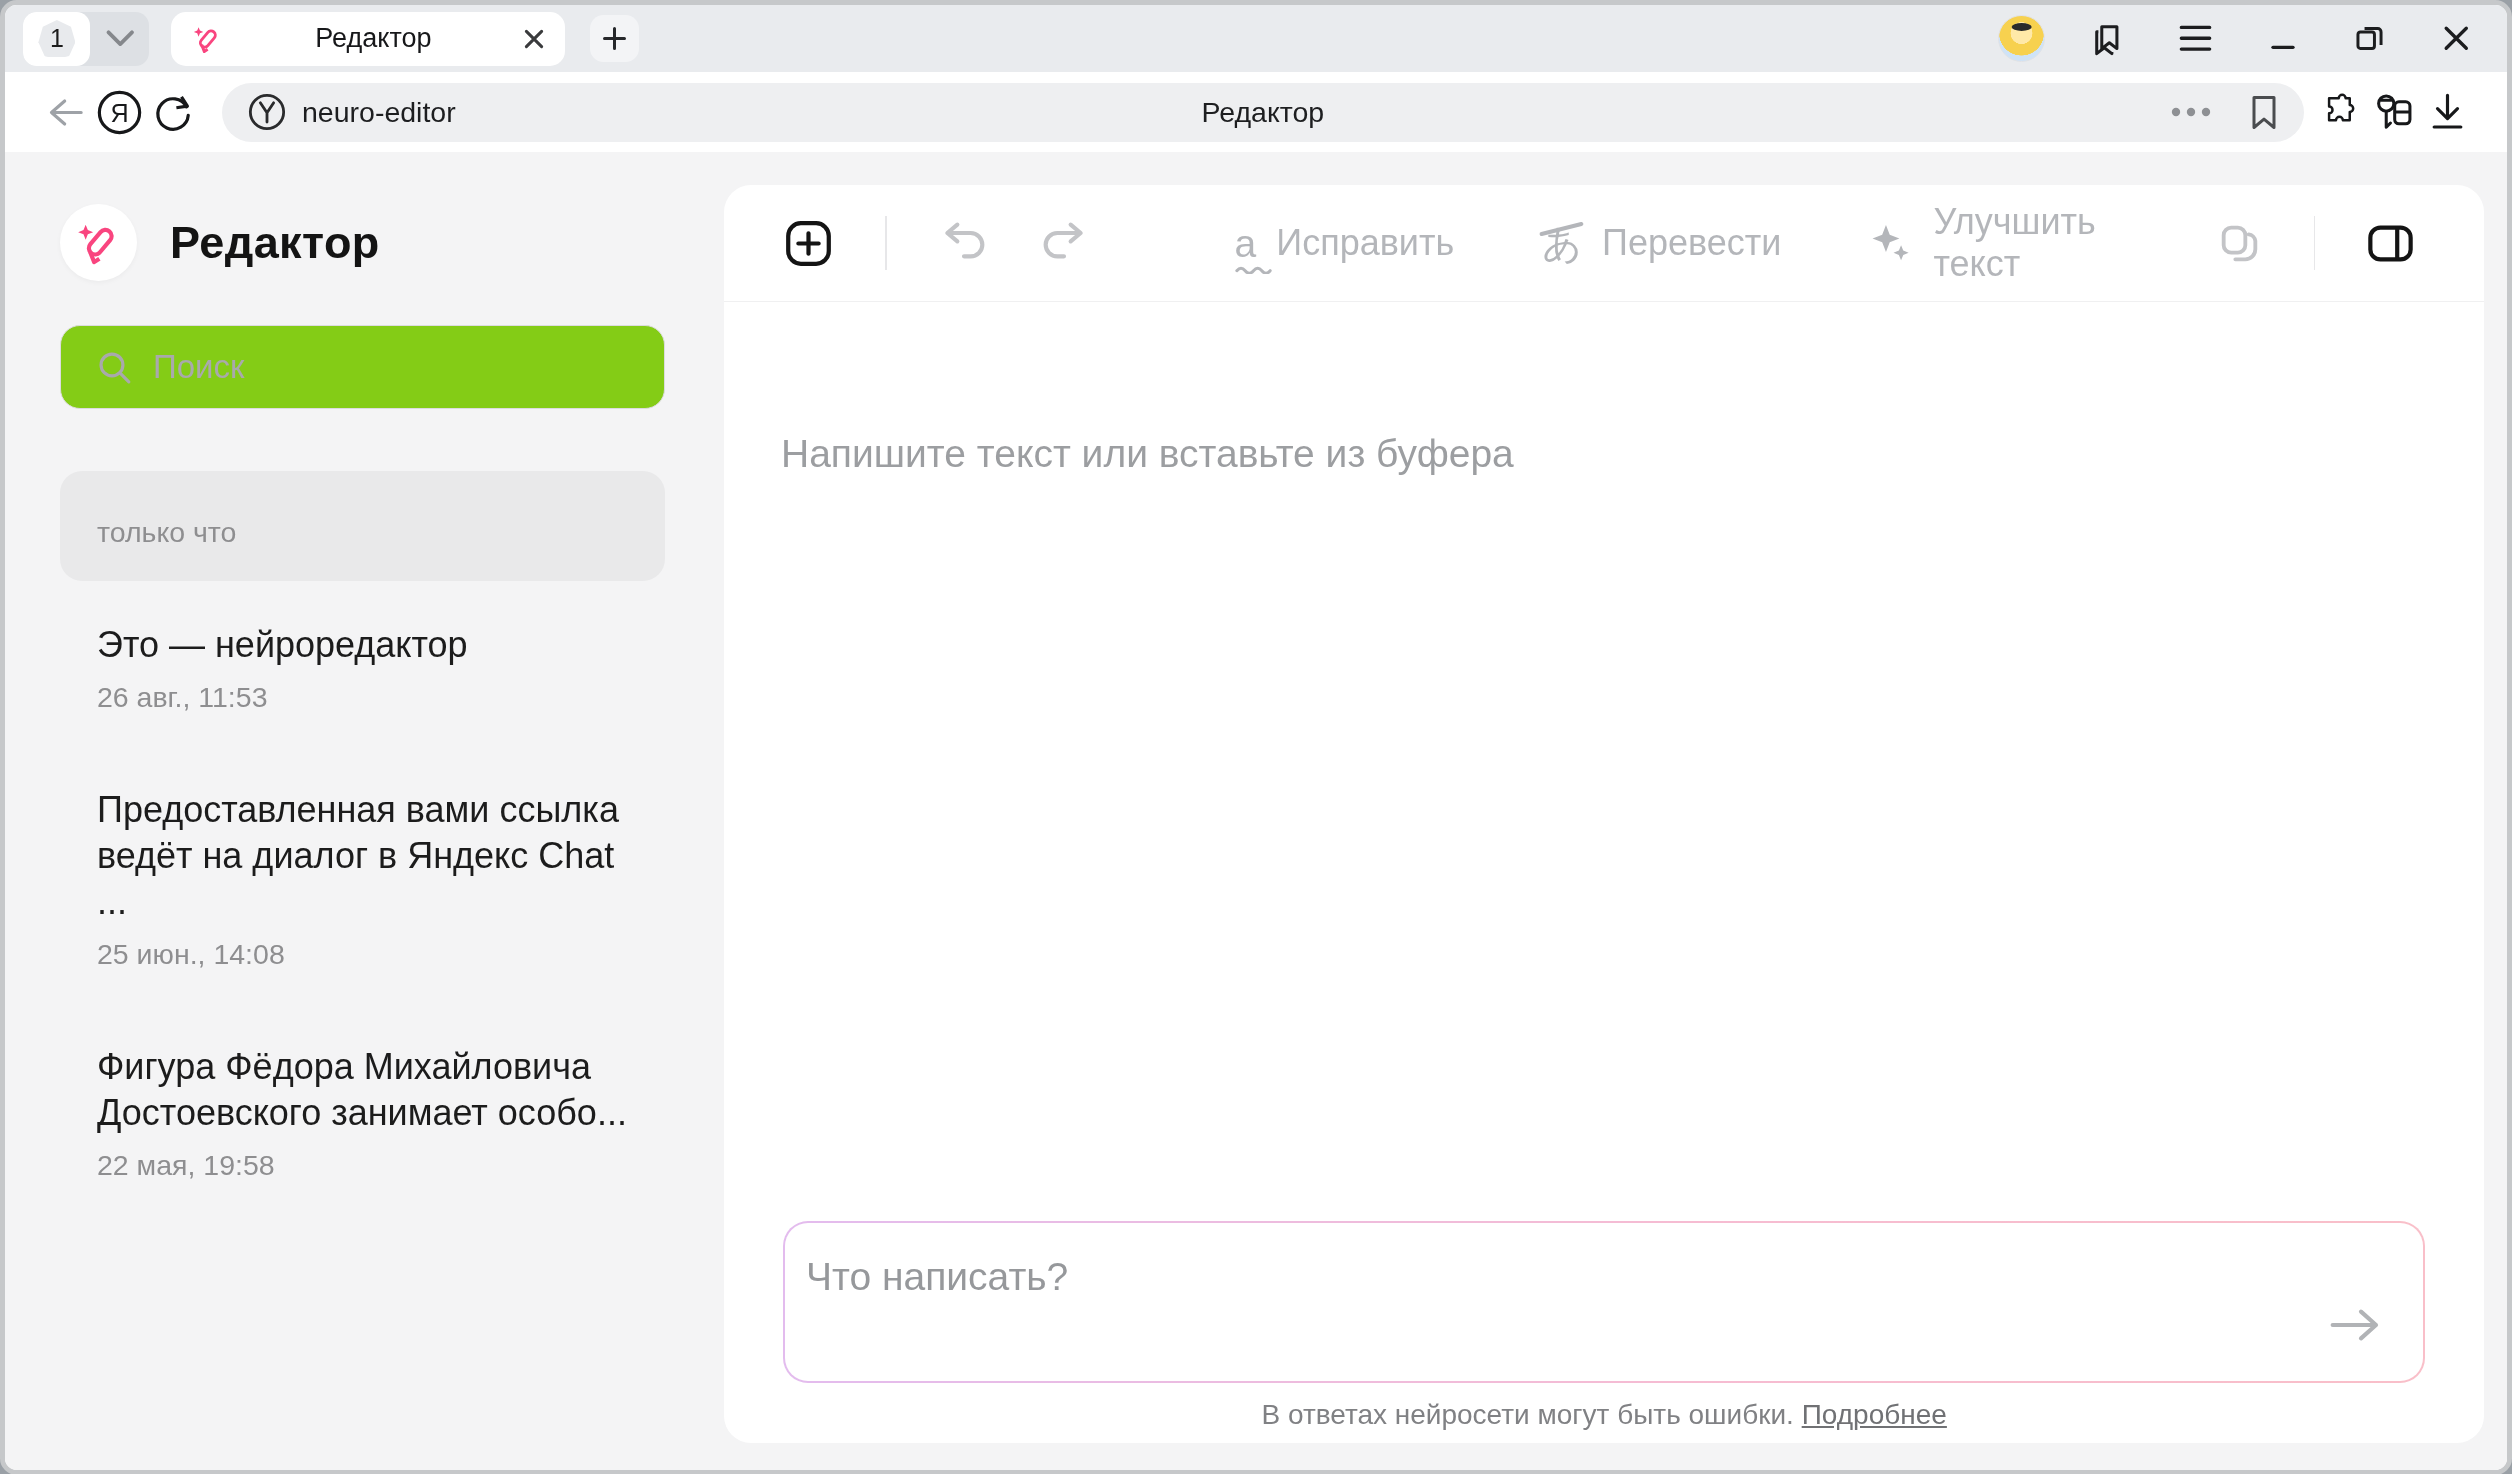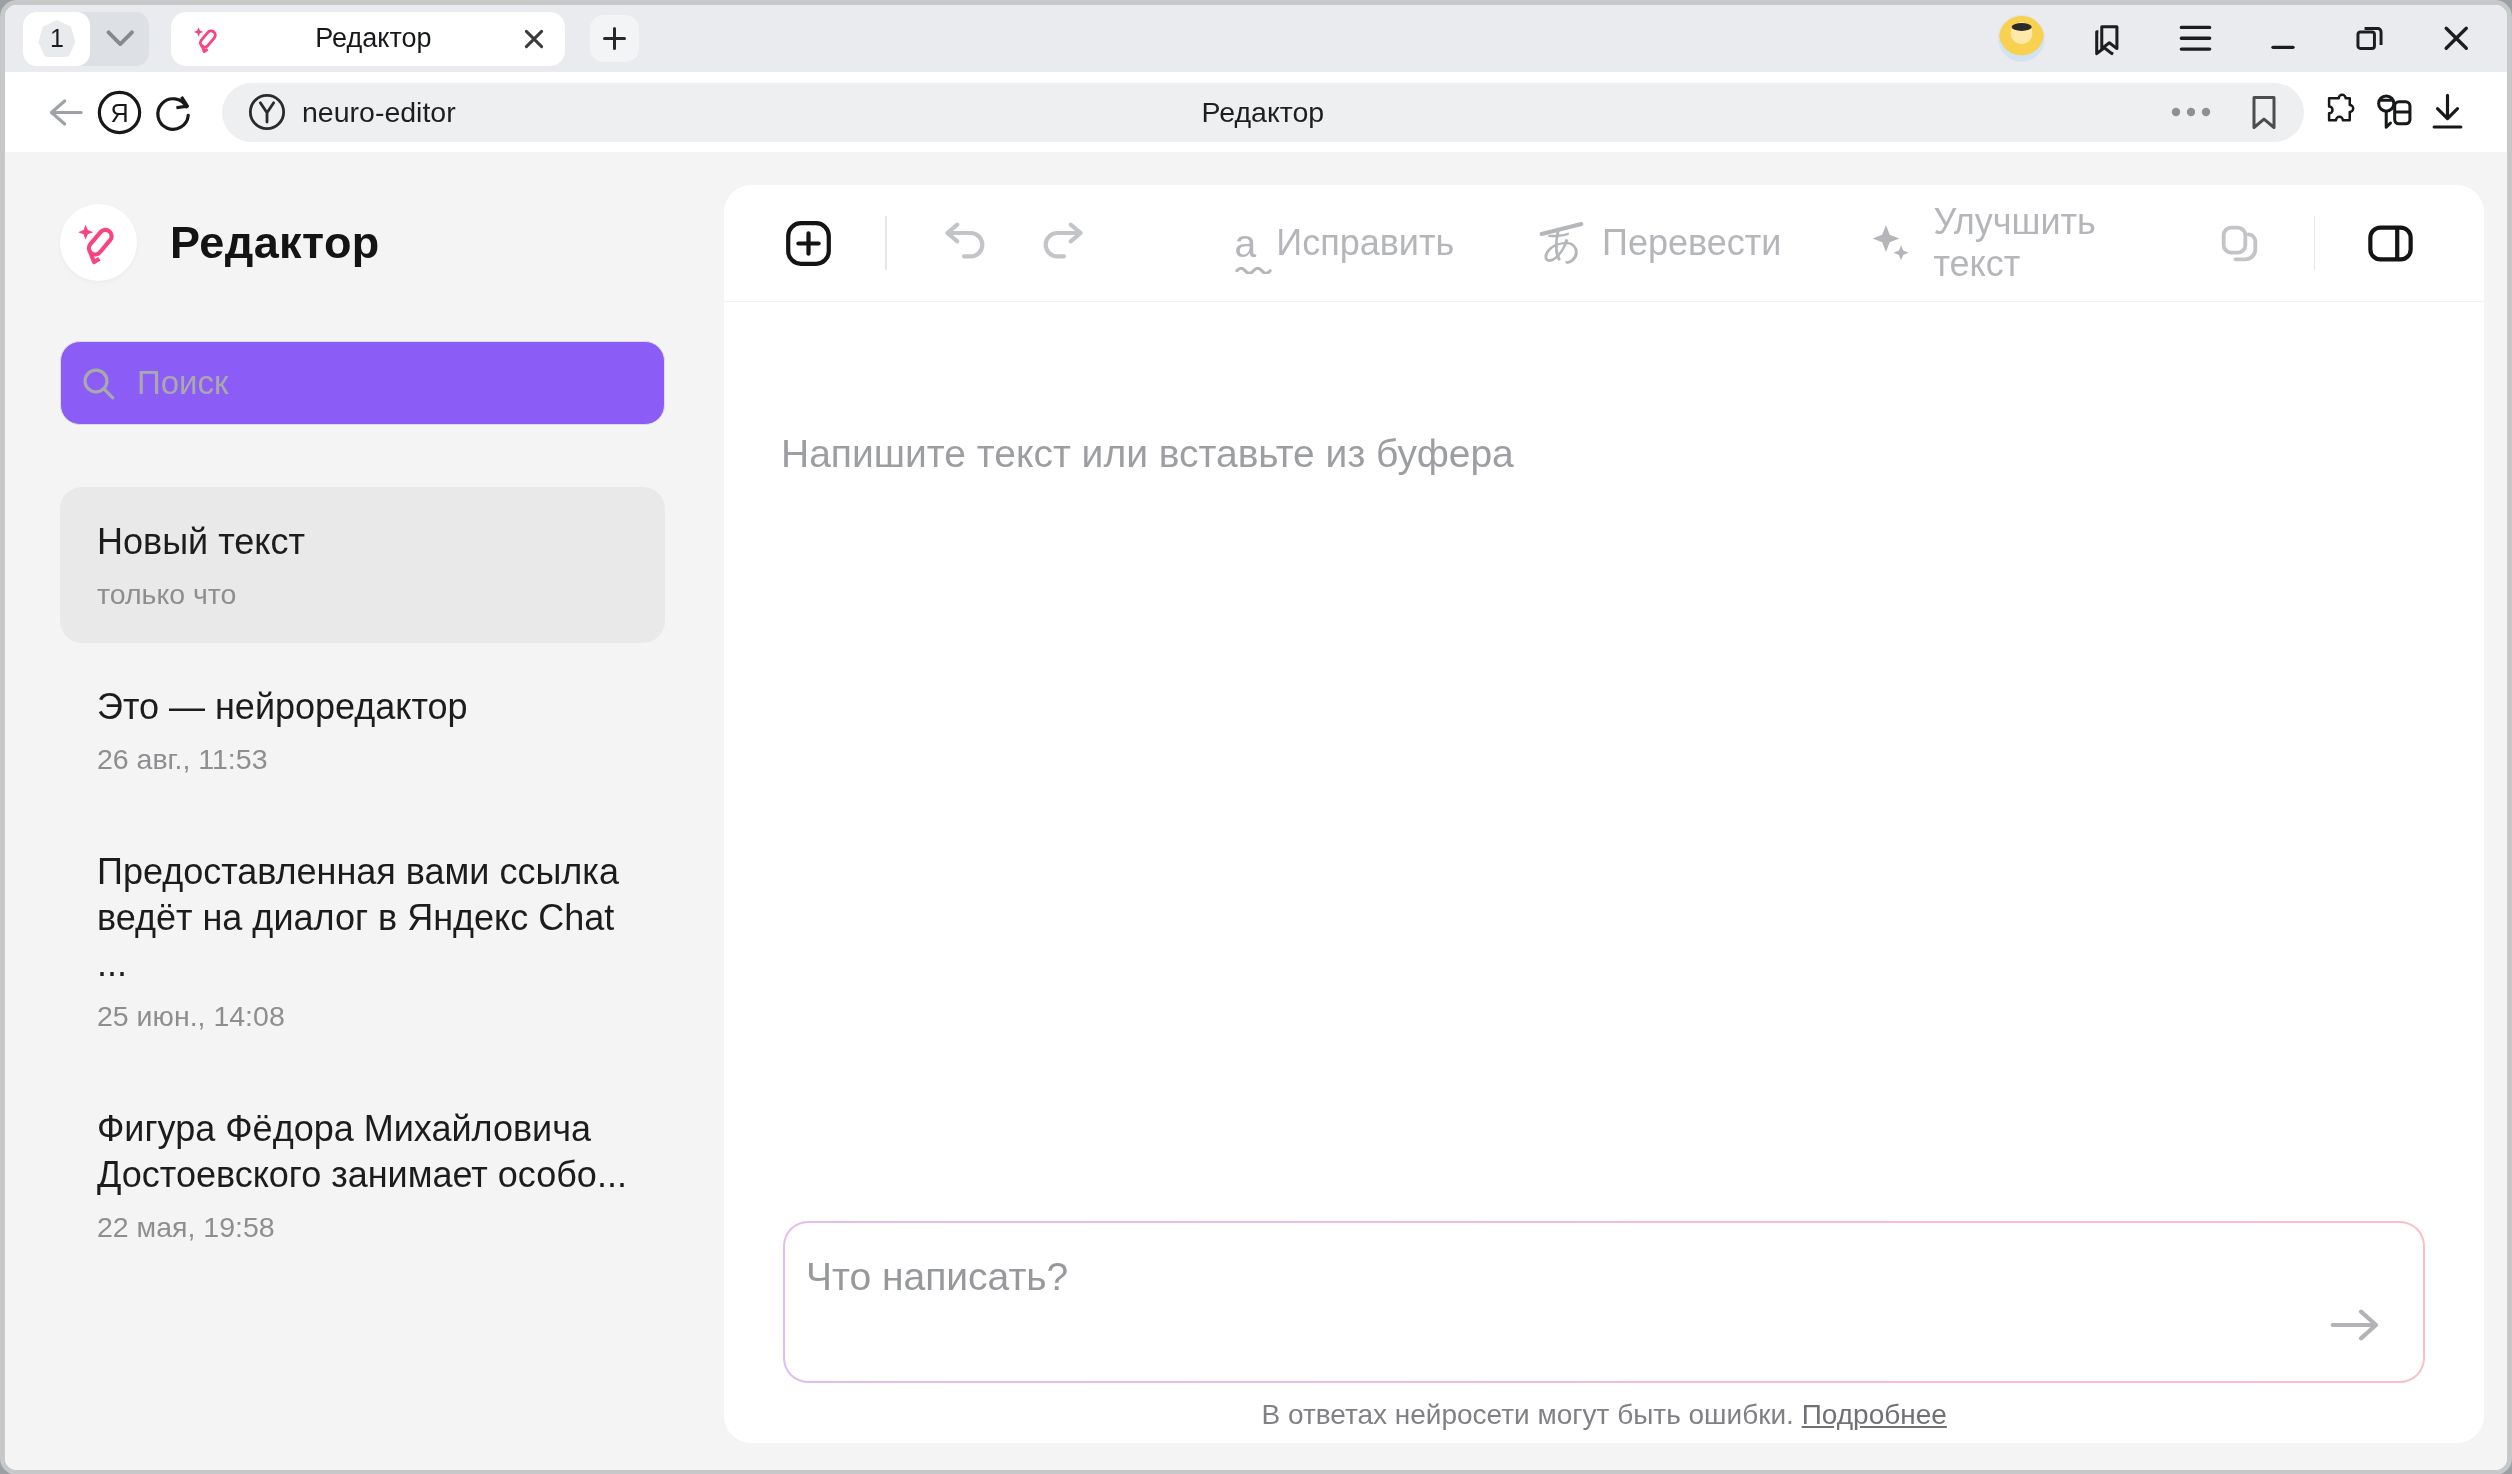--- a/index.html
+++ b/index.html
@@ -82,22 +82,22 @@
   
   .sidebar { width: 719px; flex: 0 0 auto; padding: 52px 59px 0 55px; }
   .app-head { display: flex; align-items: center; gap: 33px; }
   .app-logo {
     width: 77px; height: 77px; border-radius: 50%; background: #fff;
     display: flex; align-items: center; justify-content: center;
     box-shadow: 0 1.7px 5px rgba(0,0,0,0.04);
   }
   .app-title { font-size: 45px; font-weight: 700; color: #141414; letter-spacing: 0.4px; }
   .searchbox {
-    margin-top: 60px; height: 84px; border: 1.7px solid #dcdcde; border-radius: 20px;
-    display: flex; align-items: center; padding: 0 19px; background: #8b5cf6;
+    margin-top: 44px; height: 84px; border: 1.7px solid #dcdcde; border-radius: 20px;
+    display: flex; align-items: center; padding: 0 35px; background: #84cc16;
   }
   .searchbox input {
     border: 0; outline: 0; background: transparent; margin-left: 20px;
     font-size: 33px; color: #1c1c1c; width: 100%;
     font-family: "Liberation Sans", "DejaVu Sans", sans-serif;
   }
   .searchbox input::placeholder { color: #a9a9ac; }
 
   .doc-list { margin-top: 62px; display: flex; flex-direction: column; }
   .doc-item { padding: 32px 37px; border-radius: 22px; cursor: pointer; }
@@ -317,21 +317,20 @@
           <svg width="37" height="37" viewBox="0 0 44 44">
               <circle cx="19" cy="19" r="13" fill="none" stroke="#a9a9ac" stroke-width="3.8"></circle>
               <path d="M29 29 L39 39" stroke="#a9a9ac" stroke-width="3.8" stroke-linecap="round"></path>
             </svg>
         </span>
         <input placeholder="Поиск" style="">
       </div>
 
       <div class="doc-list">
         <div class="doc-item selected">
-          <div class="doc-title">Новый текст</div>
           <div class="doc-meta">только что</div>
         </div>
         <div class="doc-item">
           <div class="doc-title">Это — нейроредактор</div>
           <div class="doc-meta">26 авг., 11:53</div>
         </div>
         <div class="doc-item">
           <div class="doc-title">Предоставленная вами ссылка ведёт на диалог в Яндекс Chat ...</div>
           <div class="doc-meta">25 июн., 14:08</div>
         </div>

